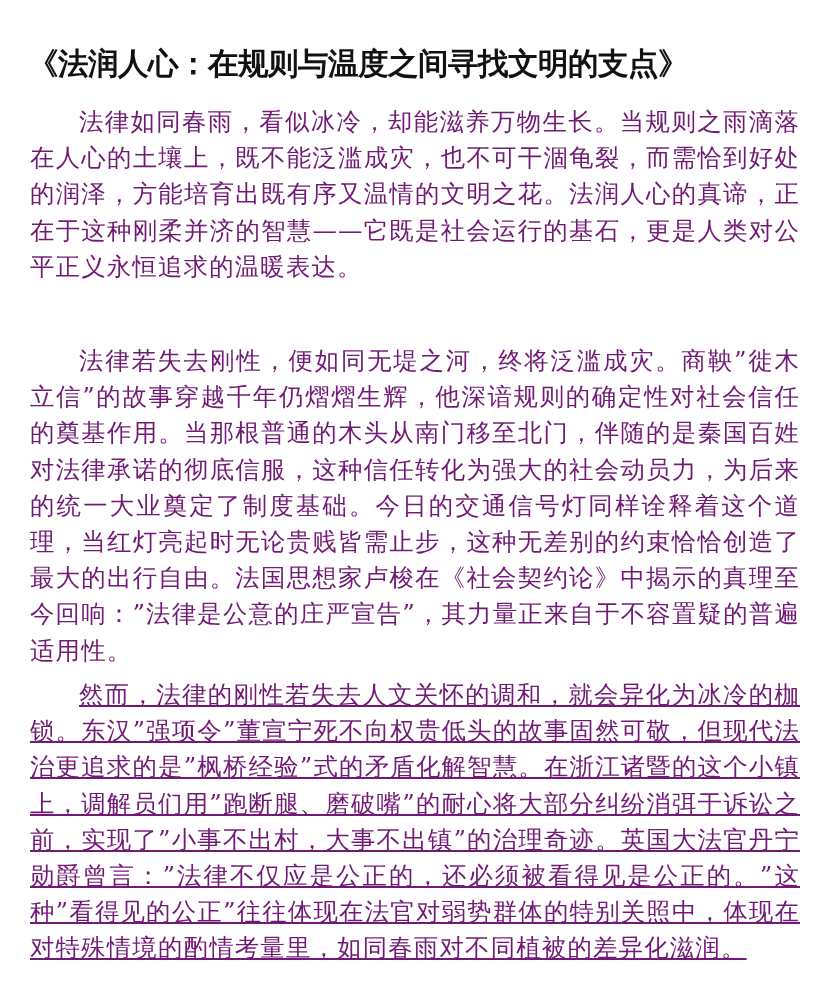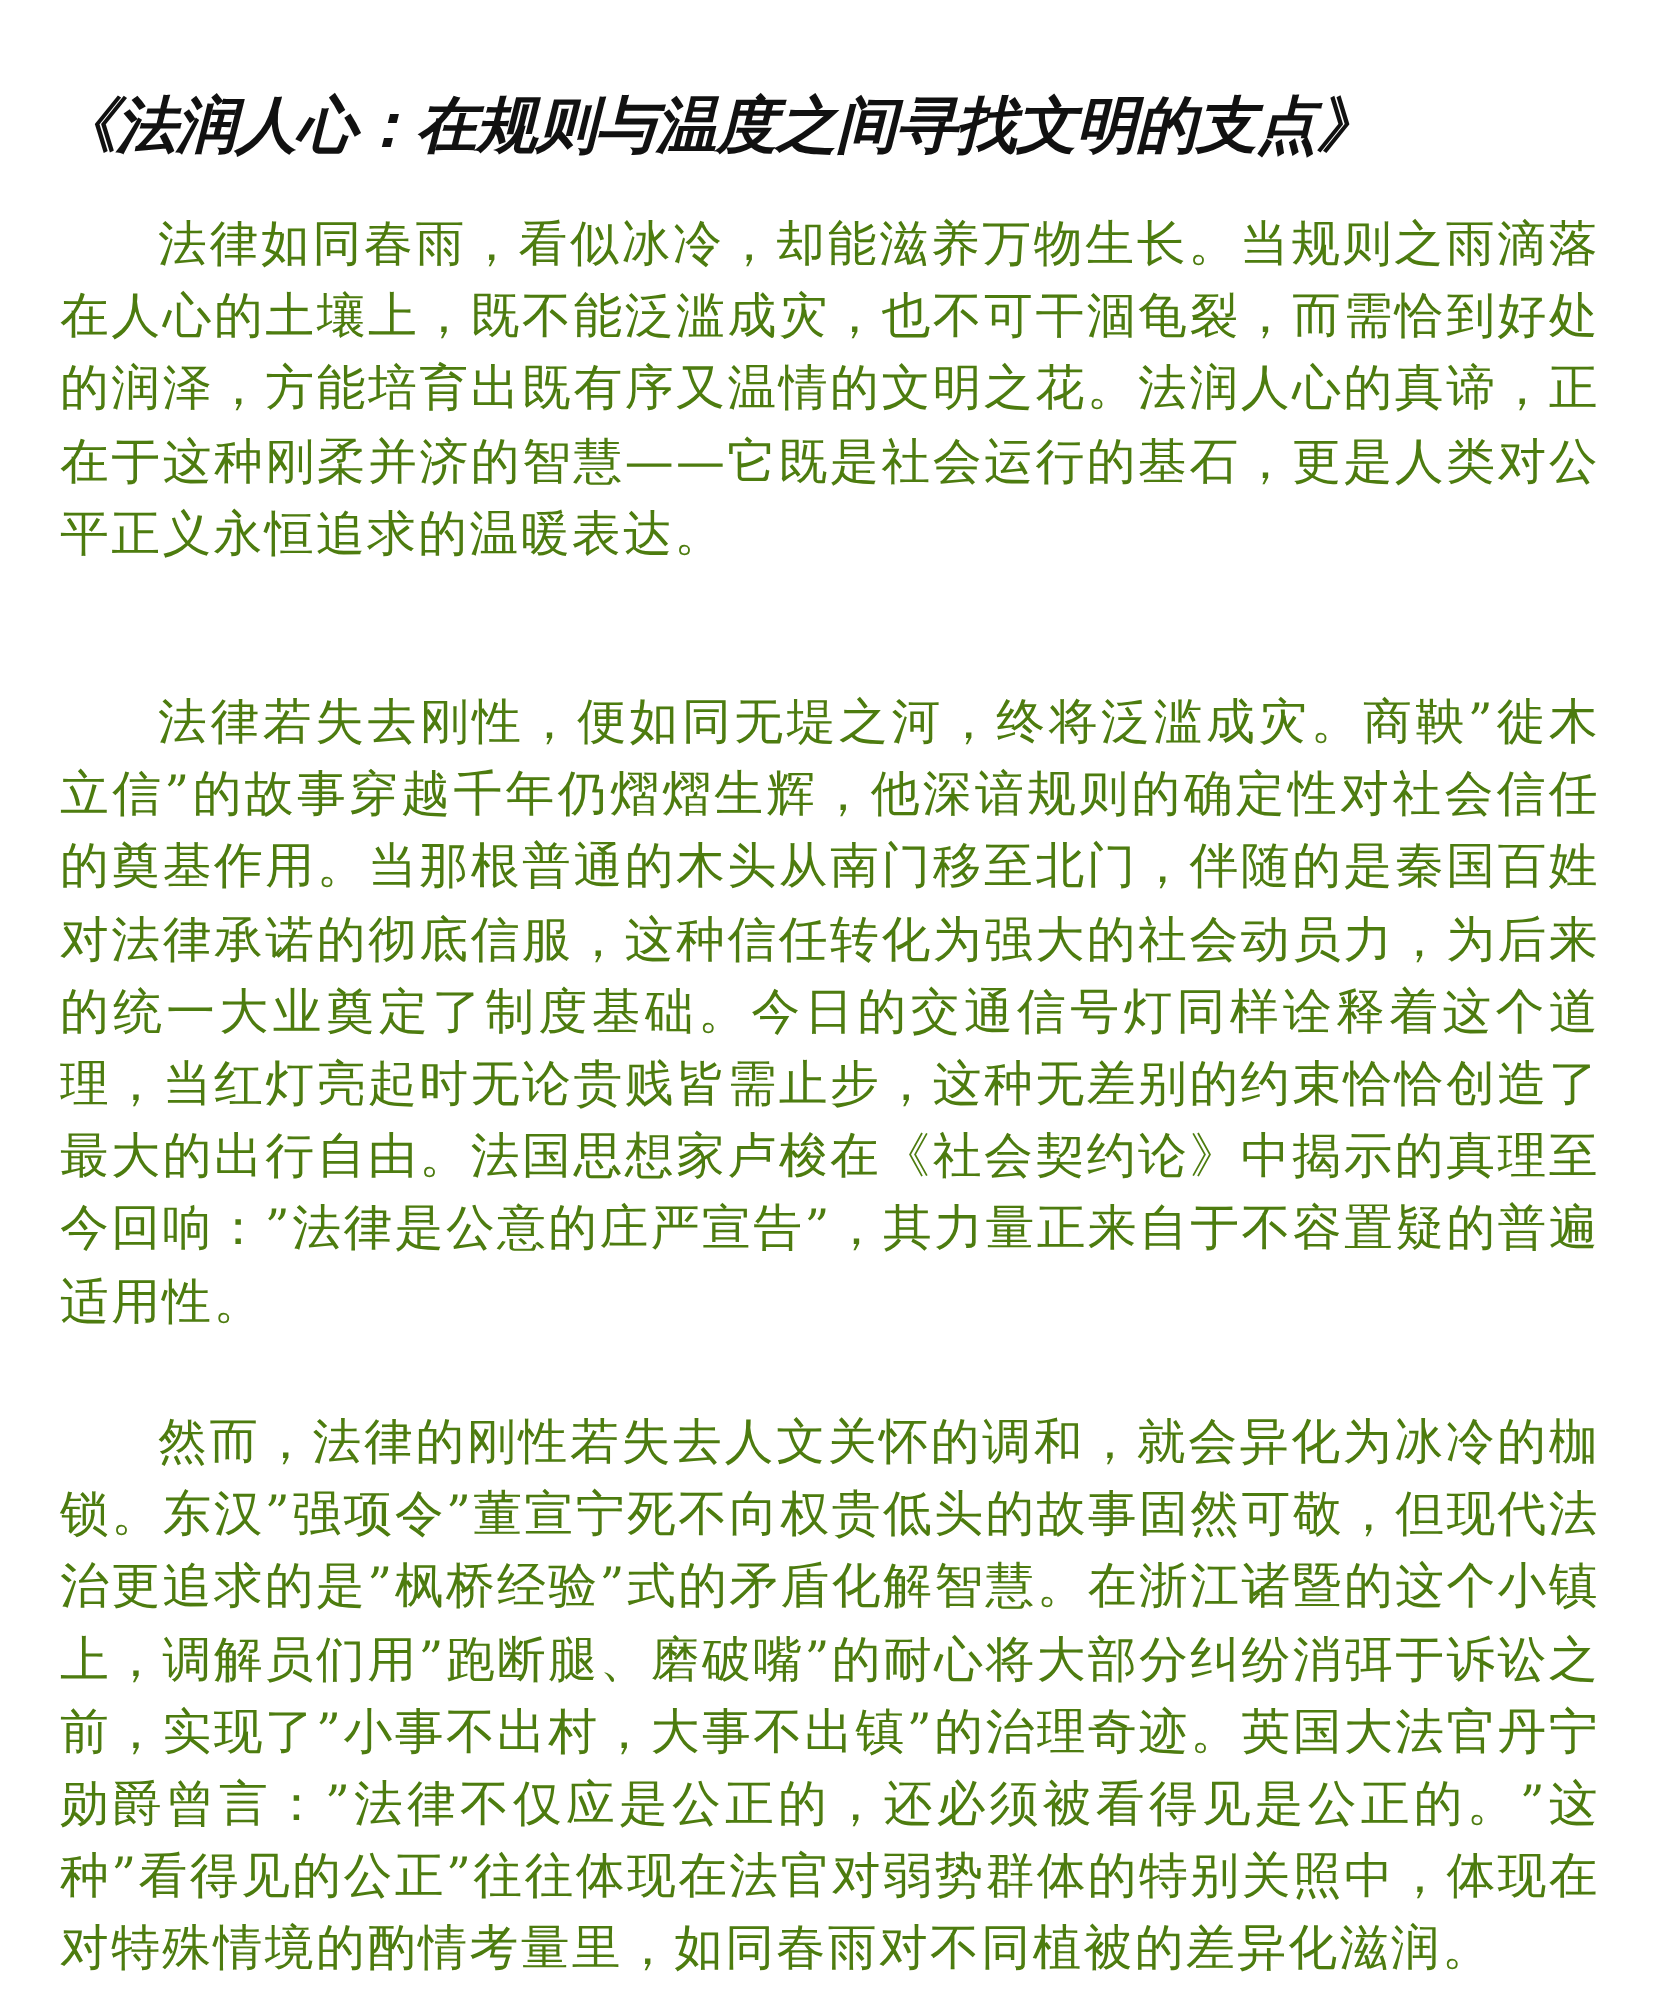--- a/index.html
+++ b/index.html
@@ -2,31 +2,30 @@
 <html><head>
 <meta charset="utf-8">
 <style>
   html, body { margin: 0; padding: 0; background: #ffffff; }
   body { width: 831px; height: 1000px; overflow: hidden; position: relative; }
   .title {
     position: absolute; left: 28px; top: 22px; width: 790px;
     font-family: "DejaVu Sans", sans-serif; font-weight: bold;
     font-size: 30.5px; line-height: 44px; color: #111; letter-spacing: -0.5px;
     white-space: nowrap;
-    font-style: italic;
   }
   .para {
     position: absolute; left: 30px; width: 770px;
     font-family: "DejaVu Serif", serif; font-size: 24.4px; line-height: 36.2px;
-    color: #4d7c0f; text-indent: 49px; text-align: justify; margin: 0;
+    color: #701a75; text-indent: 49px; text-align: justify; margin: 0;
     letter-spacing: 1.2px;
   }
   #p1 { top: 104px; }
   #p2 { top: 320px; margin-top: 23px; }
-  #p3 { top: 703px; }
+  #p3 { top: 677px; text-decoration: underline; }
 </style>
 </head>
 <body>
 
 <div>
   <h1 class="title">《法润人心：在规则与温度之间寻找文明的支点》</h1>
   <p class="para" id="p1">法律如同春雨，看似冰冷，却能滋养万物生长。当规则之雨滴落在人心的土壤上，既不能泛滥成灾，也不可干涸龟裂，而需恰到好处的润泽，方能培育出既有序又温情的文明之花。法润人心的真谛，正在于这种刚柔并济的智慧——它既是社会运行的基石，更是人类对公平正义永恒追求的温暖表达。</p>
   <p class="para" id="p2">法律若失去刚性，便如同无堤之河，终将泛滥成灾。商鞅”徙木立信”的故事穿越千年仍熠熠生辉，他深谙规则的确定性对社会信任的奠基作用。当那根普通的木头从南门移至北门，伴随的是秦国百姓对法律承诺的彻底信服，这种信任转化为强大的社会动员力，为后来的统一大业奠定了制度基础。今日的交通信号灯同样诠释着这个道理，当红灯亮起时无论贵贱皆需止步，这种无差别的约束恰恰创造了最大的出行自由。法国思想家卢梭在《社会契约论》中揭示的真理至今回响：”法律是公意的庄严宣告”，其力量正来自于不容置疑的普遍适用性。</p>
   <p class="para" id="p3">然而，法律的刚性若失去人文关怀的调和，就会异化为冰冷的枷锁。东汉”强项令”董宣宁死不向权贵低头的故事固然可敬，但现代法治更追求的是”枫桥经验”式的矛盾化解智慧。在浙江诸暨的这个小镇上，调解员们用”跑断腿、磨破嘴”的耐心将大部分纠纷消弭于诉讼之前，实现了”小事不出村，大事不出镇”的治理奇迹。英国大法官丹宁勋爵曾言：”法律不仅应是公正的，还必须被看得见是公正的。”这种”看得见的公正”往往体现在法官对弱势群体的特别关照中，体现在对特殊情境的酌情考量里，如同春雨对不同植被的差异化滋润。</p>
 </div>

